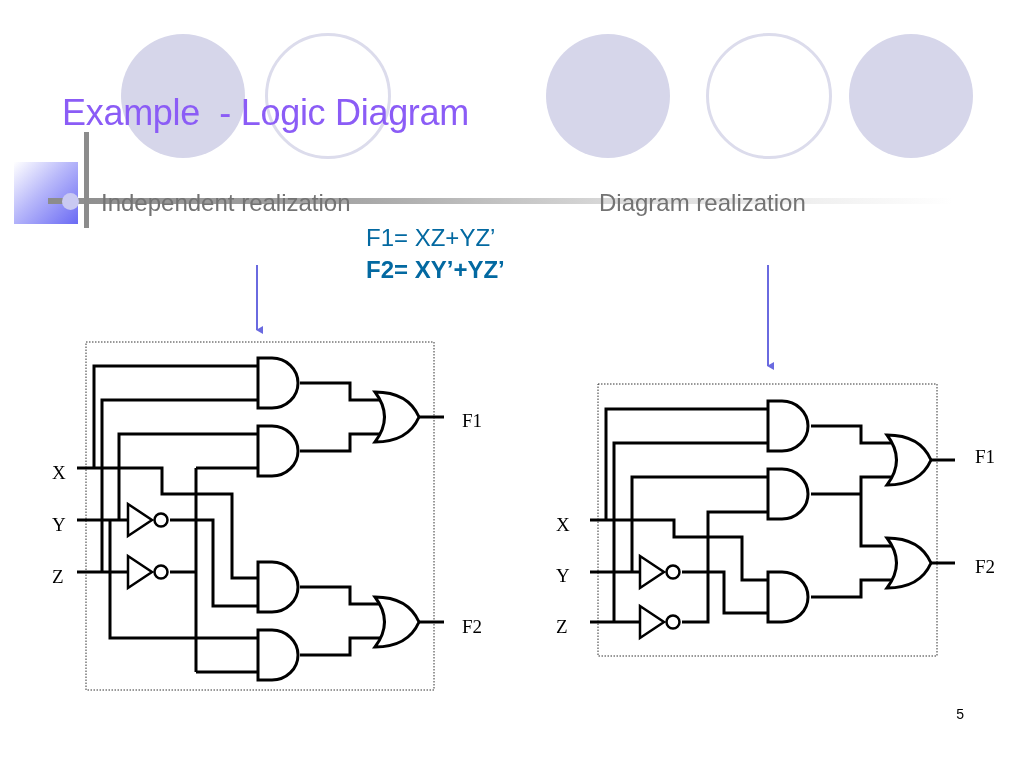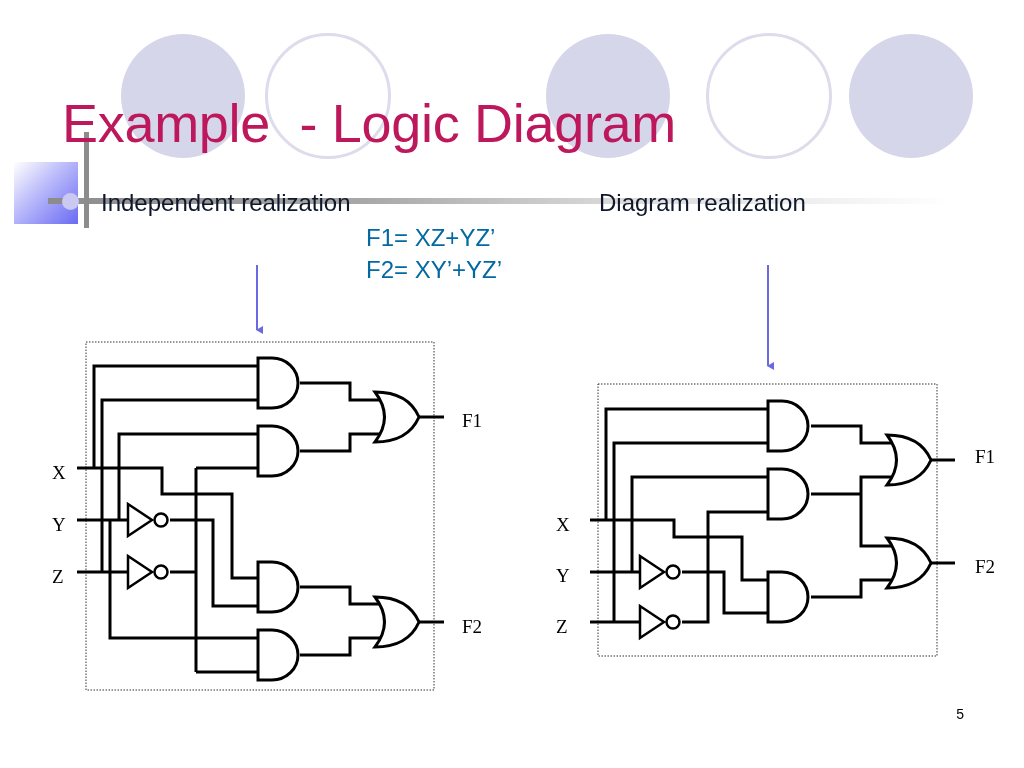--- a/index.html
+++ b/index.html
@@ -1,22 +1,22 @@
 <!DOCTYPE html>
 <html><head>
 <meta charset="utf-8">
 <style>
   html, body { margin:0; padding:0; background:#ffffff; }
   body { width:1024px; height:768px; position:relative; overflow:hidden; font-family:"Liberation Sans", sans-serif; }
   .abs { position:absolute; }
   .deco-circle { position:absolute; border-radius:50%; }
   .filled { background:#d6d6ea; }
   .ring { border:3px solid #dcdcec; background:transparent; box-sizing:border-box; }
-  .title { left:62px; top:92px; font-size:54px; color:#be185d; white-space:pre; letter-spacing:-0.3px; }
-  .sub { font-size:24px; color:#0f172a; white-space:pre; }
+  .title { left:62px; top:92px; font-size:36px; color:#8b5cf6; white-space:pre; letter-spacing:-0.3px; }
+  .sub { font-size:24px; color:#737373; white-space:pre; }
   .formula { font-size:24px; color:#0369a1; white-space:pre; }
   .pagenum { right:60px; top:706px; font-size:14px; color:#000; }
   .bar-v { left:84px; top:132px; width:5px; height:96px; background:#8c8c8c; }
   .bar-h { left:48px; top:198px; width:905px; height:6px;
            background:linear-gradient(to right,#8c8c8c 0%, #a8a8a8 35%, #d8d8d8 62%, rgba(255,255,255,0) 100%); }
   .blue-sq { left:14px; top:162px; width:64px; height:62px;
              background:linear-gradient(135deg, #ffffff 0%, #b8b8fa 45%, #6a6af4 100%); }
   .bullet-dot { left:62px; top:193px; width:17px; height:17px; border-radius:50%; background:#c9c9f2; }
   .bullet-dash { left:48px; top:198px; width:16px; height:6px; background:#8c8c8c; }
   svg.diagram { position:absolute; left:0; top:0; }
@@ -36,21 +36,21 @@
 <div class="abs bar-v"></div>
 <div class="abs bullet-dash"></div>
 <div class="abs bullet-dot"></div>
 
 <div class="abs title">Example  - Logic Diagram</div>
 
 <div class="abs sub" style="left:101px;top:189px;">Independent realization</div>
 <div class="abs sub" style="left:599px;top:189px;">Diagram realization</div>
 
 <div class="abs formula" style="left:366px;top:224px;">F1= XZ+YZ’</div>
-<div class="abs formula" style="left:366px;top:256px;">F2= XY’+YZ’</div>
+<div class="abs formula" style="left:366px;top:256px;font-weight:bold;">F2= XY’+YZ’</div>
 
 <div class="abs pagenum">5</div>
 
 <svg class="diagram" width="1024" height="768" viewBox="0 0 1024 768">
   <defs>
     <marker id="arrowhead" markerWidth="8" markerHeight="8" refX="4" refY="6" orient="auto" markerUnits="userSpaceOnUse">
       <path d="M0,0 L4,7 L8,0 Z" fill="#6a6ae0"></path>
     </marker>
   </defs>
 

